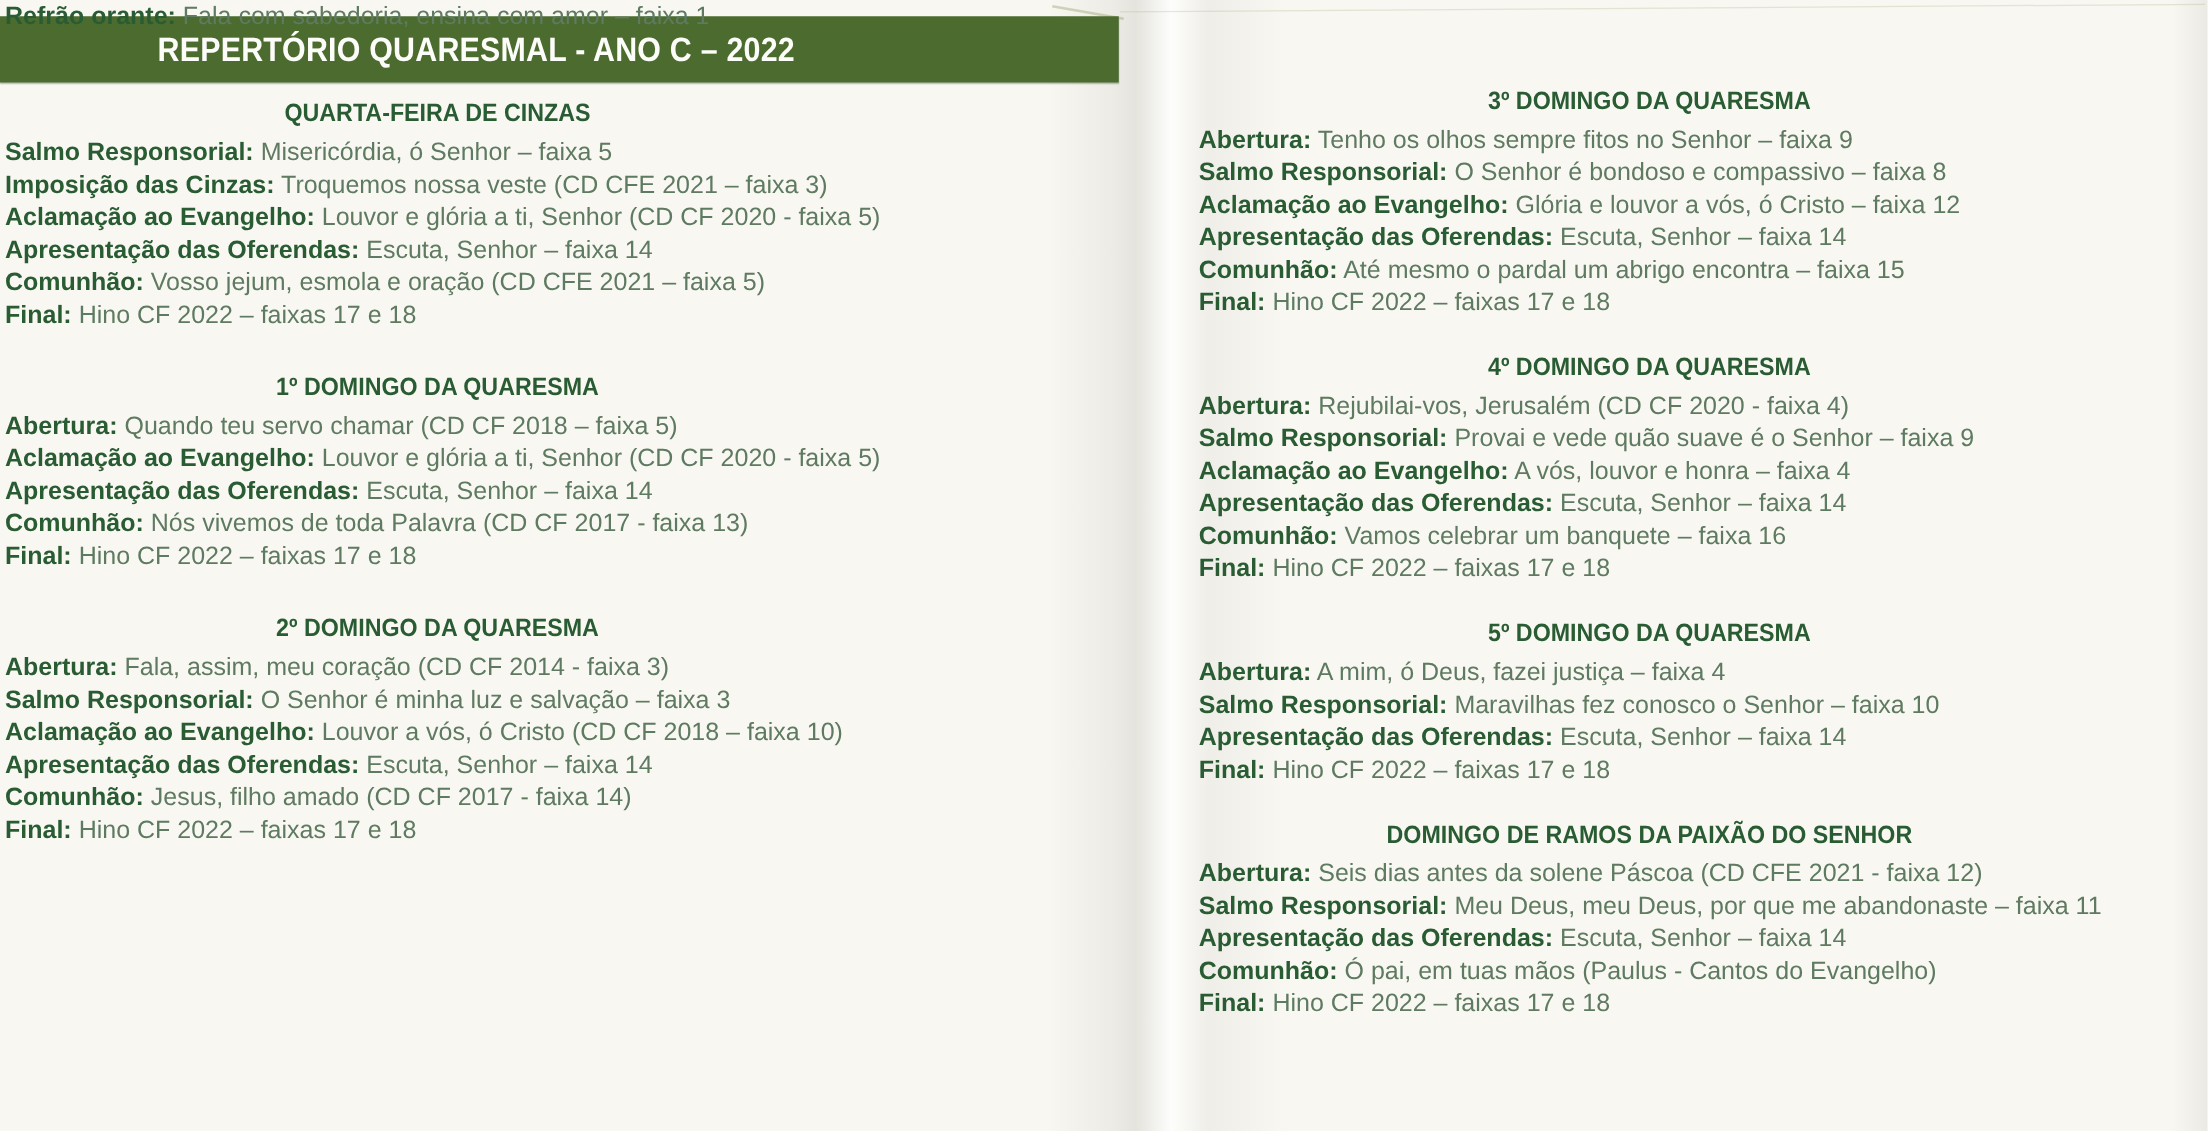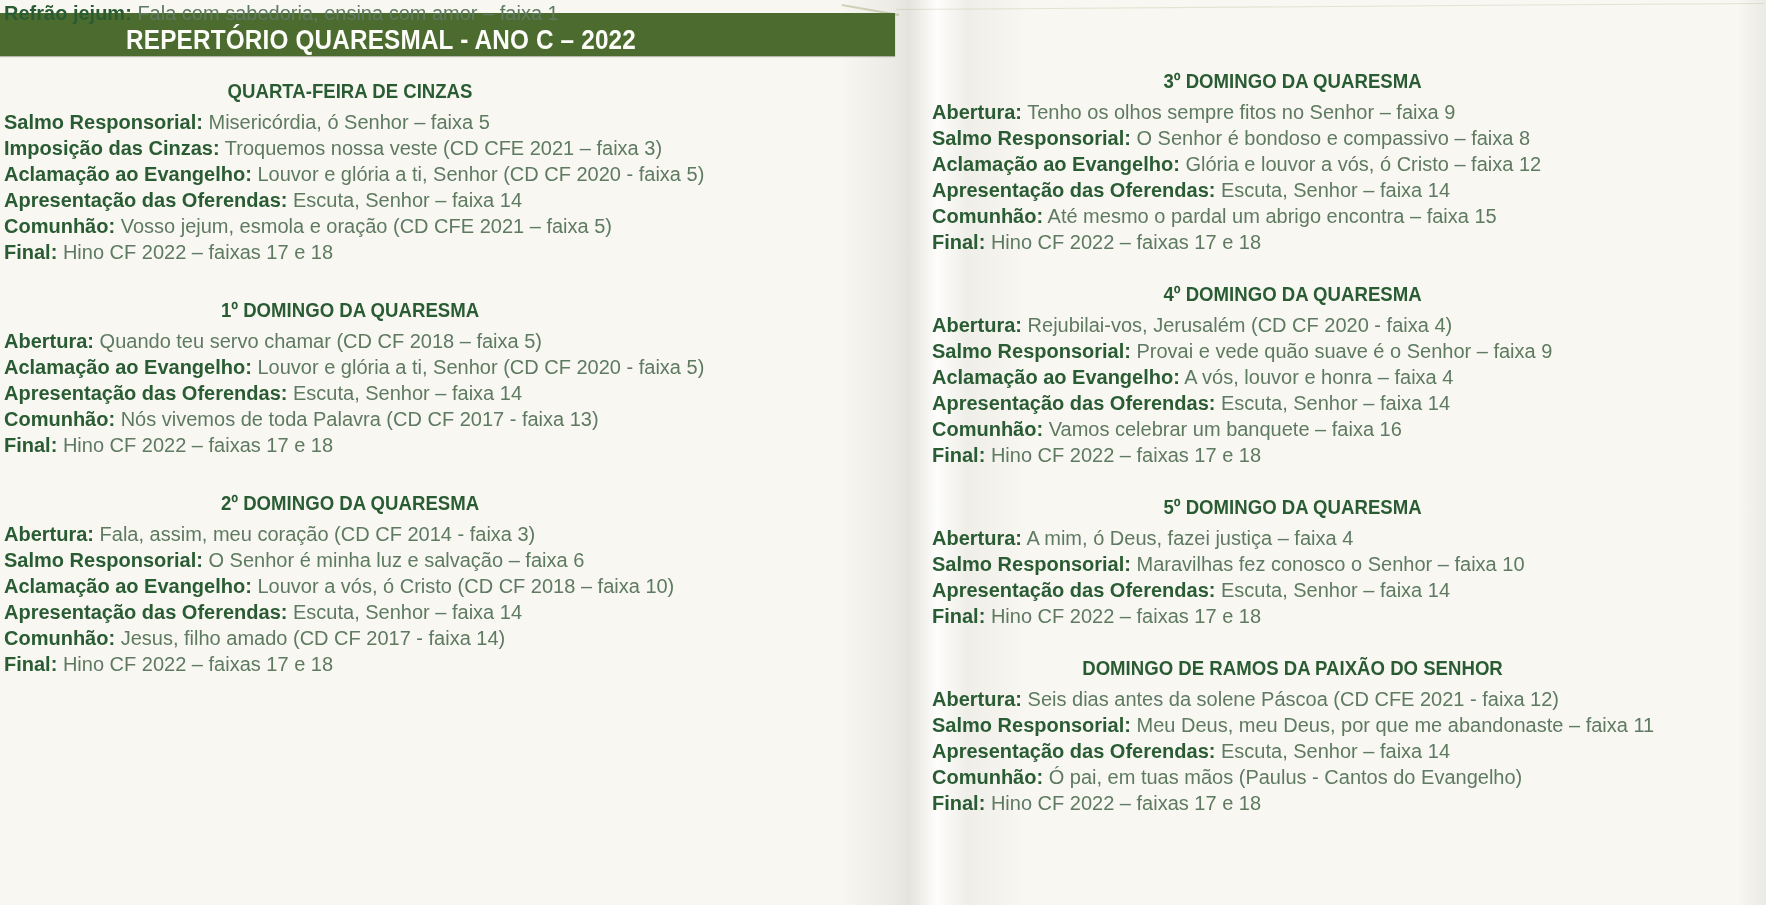--- a/index.html
+++ b/index.html
@@ -34,34 +34,34 @@
   .fold-line-short{
     position:absolute;left:842px;top:4px;width:58px;height:2px;
     background:rgba(150,158,105,0.40);transform:rotate(10deg);transform-origin:left top;
   }
   .fold-line-long{
     position:absolute;left:896px;top:9px;width:868px;height:1px;
     background:rgba(172,176,125,0.28);transform:rotate(-0.4deg);transform-origin:left top;
   }
   
   .banner{
-    position:absolute;left:0;top:13px;width:895px;height:43px;
+    position:absolute;left:0;top:13px;width:895px;height:53px;
     background:var(--banner-green);
     box-shadow:0 1px 1px rgba(60,70,40,0.35);
   }
   .banner h1{
     margin:0;width:762px;height:53px;line-height:54px;text-align:center;
     font-size:27px;font-weight:bold;color:#fcfcf9;letter-spacing:0.2px;
     transform:scaleX(0.90);transform-origin:center;
     white-space:nowrap;
   }
   
   .col{position:absolute;top:0;}
   .col-left{left:4px;width:692px;}
-  .col-right{left:932px;width:721px;}
+  .col-right{left:959px;width:721px;}
   .intro-line{margin:166px 0 0 0;}
   p.line,.intro-line{
     font-size:20px;line-height:26px;color:var(--value-green);
     margin:0;white-space:nowrap;
   }
   .lbl{font-weight:bold;color:var(--label-green);}
   .section-title{
     font-size:20px;font-weight:bold;line-height:26px;text-align:center;
     color:var(--heading-green);margin:32px 0 5px 0;white-space:nowrap;
     transform:scaleX(0.93);transform-origin:center;
@@ -78,21 +78,21 @@
   <div class="gutter-shadow"></div>
   <div class="edge-right-shadow"></div>
   <div class="fold-line-short"></div>
   <div class="fold-line-long"></div>
 
   <div class="banner">
     <h1>REPERTÓRIO QUARESMAL - ANO C – 2022</h1>
   </div>
 
   <div class="col col-left">
-    <p class="intro-line"><b class="lbl">Refrão jejum:</b> <span class="val">Fala com sabedoria, ensina com amor – faixa 1</span></p>
+    <p class="intro-line"><b class="lbl">Refrão orante:</b> <span class="val">Fala com sabedoria, ensina com amor – faixa 1</span></p>
     <div class="sections" id="col-0">
   <section class="section">
     <h2 class="section-title">QUARTA-FEIRA DE CINZAS</h2>
 
 
   <p class="line"><b class="lbl">Salmo Responsorial:</b> <span class="val">Misericórdia, ó Senhor – faixa 5</span></p>
 
   <p class="line"><b class="lbl">Imposição das Cinzas:</b> <span class="val">Troquemos nossa veste (CD CFE 2021 – faixa 3)</span></p>
 
   <p class="line"><b class="lbl">Aclamação ao Evangelho:</b> <span class="val">Louvor e glória a ti, Senhor (CD CF 2020 - faixa 5)</span></p>
@@ -117,21 +117,21 @@
   <p class="line"><b class="lbl">Comunhão:</b> <span class="val">Nós vivemos de toda Palavra (CD CF 2017 - faixa 13)</span></p>
 
   <p class="line"><b class="lbl">Final:</b> <span class="val">Hino CF 2022 – faixas 17 e 18</span></p>
 </section>
 
   <section class="section">
     <h2 class="section-title">2º DOMINGO DA QUARESMA</h2>
 
   <p class="line"><b class="lbl">Abertura:</b> <span class="val">Fala, assim, meu coração (CD CF 2014 - faixa 3)</span></p>
 
-  <p class="line"><b class="lbl">Salmo Responsorial:</b> <span class="val">O Senhor é minha luz e salvação – faixa 6</span></p>
+  <p class="line"><b class="lbl">Salmo Responsorial:</b> <span class="val">O Senhor é minha luz e salvação – faixa 3</span></p>
 
   <p class="line"><b class="lbl">Aclamação ao Evangelho:</b> <span class="val">Louvor a vós, ó Cristo (CD CF 2018 – faixa 10)</span></p>
 
   <p class="line"><b class="lbl">Apresentação das Oferendas:</b> <span class="val">Escuta, Senhor – faixa 14</span></p>
 
   <p class="line"><b class="lbl">Comunhão:</b> <span class="val">Jesus, filho amado (CD CF 2017 - faixa 14)</span></p>
 
   <p class="line"><b class="lbl">Final:</b> <span class="val">Hino CF 2022 – faixas 17 e 18</span></p>
 </section>
 </div>

